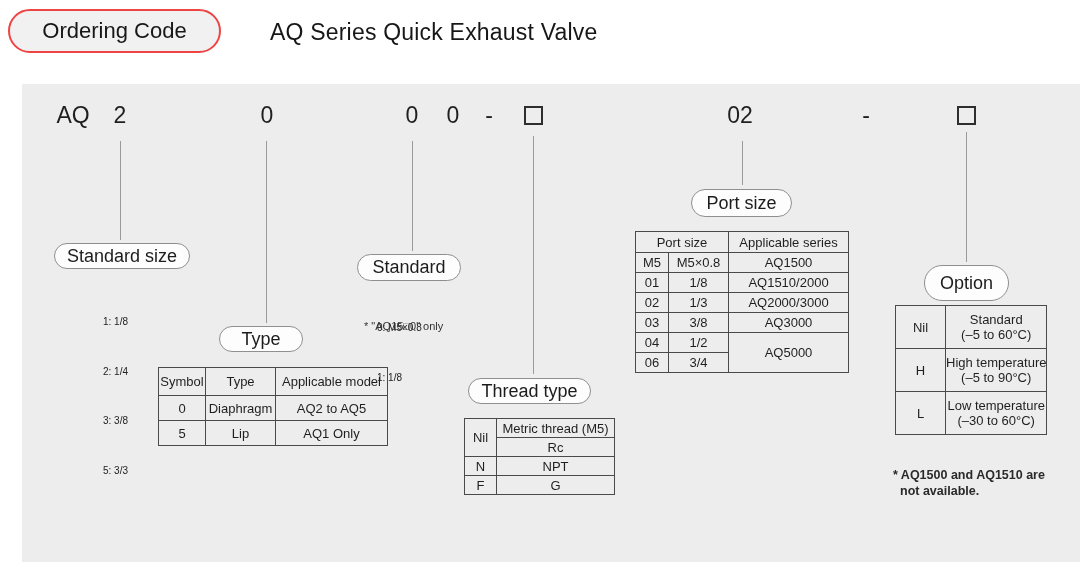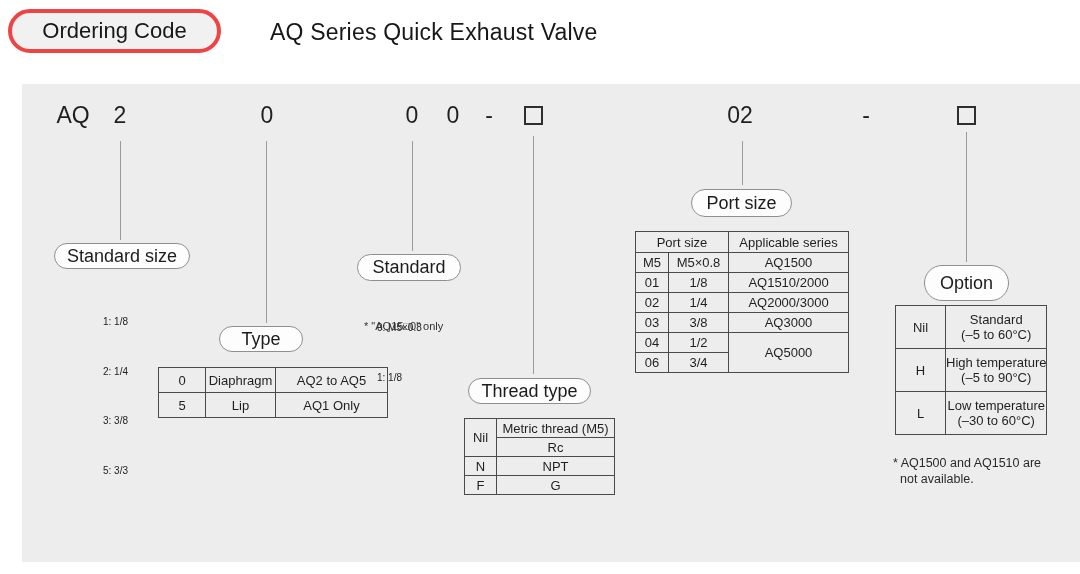--- a/index.html
+++ b/index.html
@@ -8,21 +8,21 @@
     width: 1080px; height: 574px;
     position: relative; overflow: hidden;
     font-family: "Liberation Sans", "DejaVu Sans", sans-serif;
     color: #1c1c1c;
   }
   .abs { position: absolute; }
 
   
   .badge {
     left: 8px; top: 9px; width: 213px; height: 44px;
-    background: #f1f1f1; border: 4px solid #ef4444; border-radius: 22px;
+    background: #f1f1f1; border: 2px solid #ef4444; border-radius: 22px;
     display: flex; align-items: center; justify-content: center;
     font-size: 22px; color: #171717;
   }
   .page-title {
     left: 240px; top: 17px; height: 30px;
     display: flex; align-items: center;
     font-size: 23px; color: #171717; letter-spacing: 0.2px; margin-left: 30px;
   }
 
   
@@ -111,20 +111,25 @@
 </div>
 
 <div class="abs pill" style="left:219px;top:326px;width:84px;height:26px;">Type</div>
 <table class="abs tbl-type">
   <colgroup>
       <col style="width:47px">
       <col style="width:70px">
       <col style="width:112px">
     </colgroup>
   <tbody>
+      <tr class="hdr">
+    <th>Symbol</th>
+    <th>Type</th>
+    <th>Applicable model</th>
+  </tr>
   <tr>
     <td>0</td>
     <td>Diaphragm</td>
     <td>AQ2 to AQ5</td>
   </tr>
   <tr>
     <td>5</td>
     <td>Lip</td>
     <td>AQ1 Only</td>
   </tr>
@@ -180,21 +185,21 @@
     <td>M5×0.8</td>
     <td>AQ1500</td>
   </tr>
   <tr>
     <td>01</td>
     <td>1/8</td>
     <td>AQ1510/2000</td>
   </tr>
   <tr>
     <td>02</td>
-    <td>1/4</td>
+    <td>1/3</td>
     <td>AQ2000/3000</td>
   </tr>
   <tr>
     <td>03</td>
     <td>3/8</td>
     <td>AQ3000</td>
   </tr>
   <tr>
     <td>04</td>
     <td>1/2</td>
@@ -230,16 +235,16 @@
   </tr>
   <tr>
     <td>L</td>
     <td>
       <div class="cell-2line">Low temperature</div>
       <div class="cell-2line">(–30 to 60°C)</div>
     </td>
   </tr>
 </tbody>
   </table>
-<div class="abs note2" style="left:893px;top:456px;">
+<div class="abs note2" style="left:893px;top:468px;font-weight:bold;">
   <div>* AQ1500 and AQ1510 are</div>
   <div style="padding-left:7px;">not available.</div>
 </div>
 
 </body></html>

